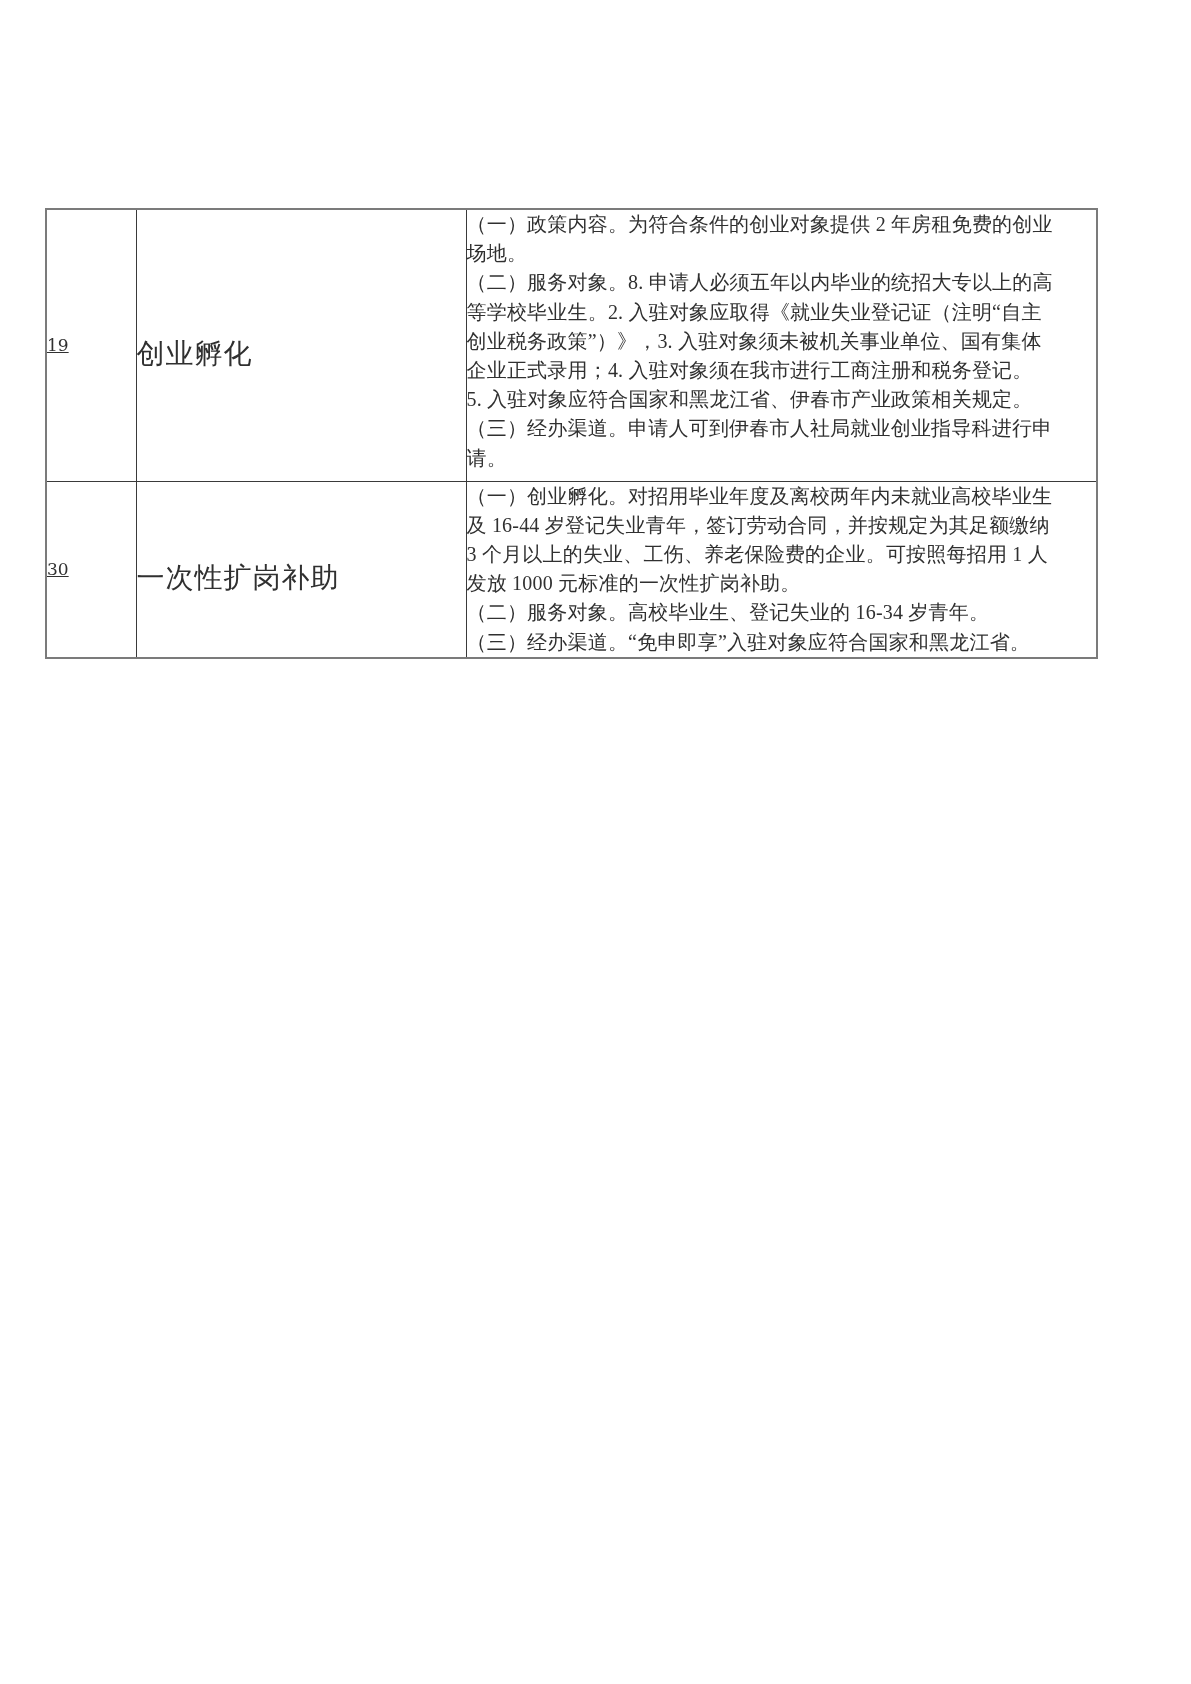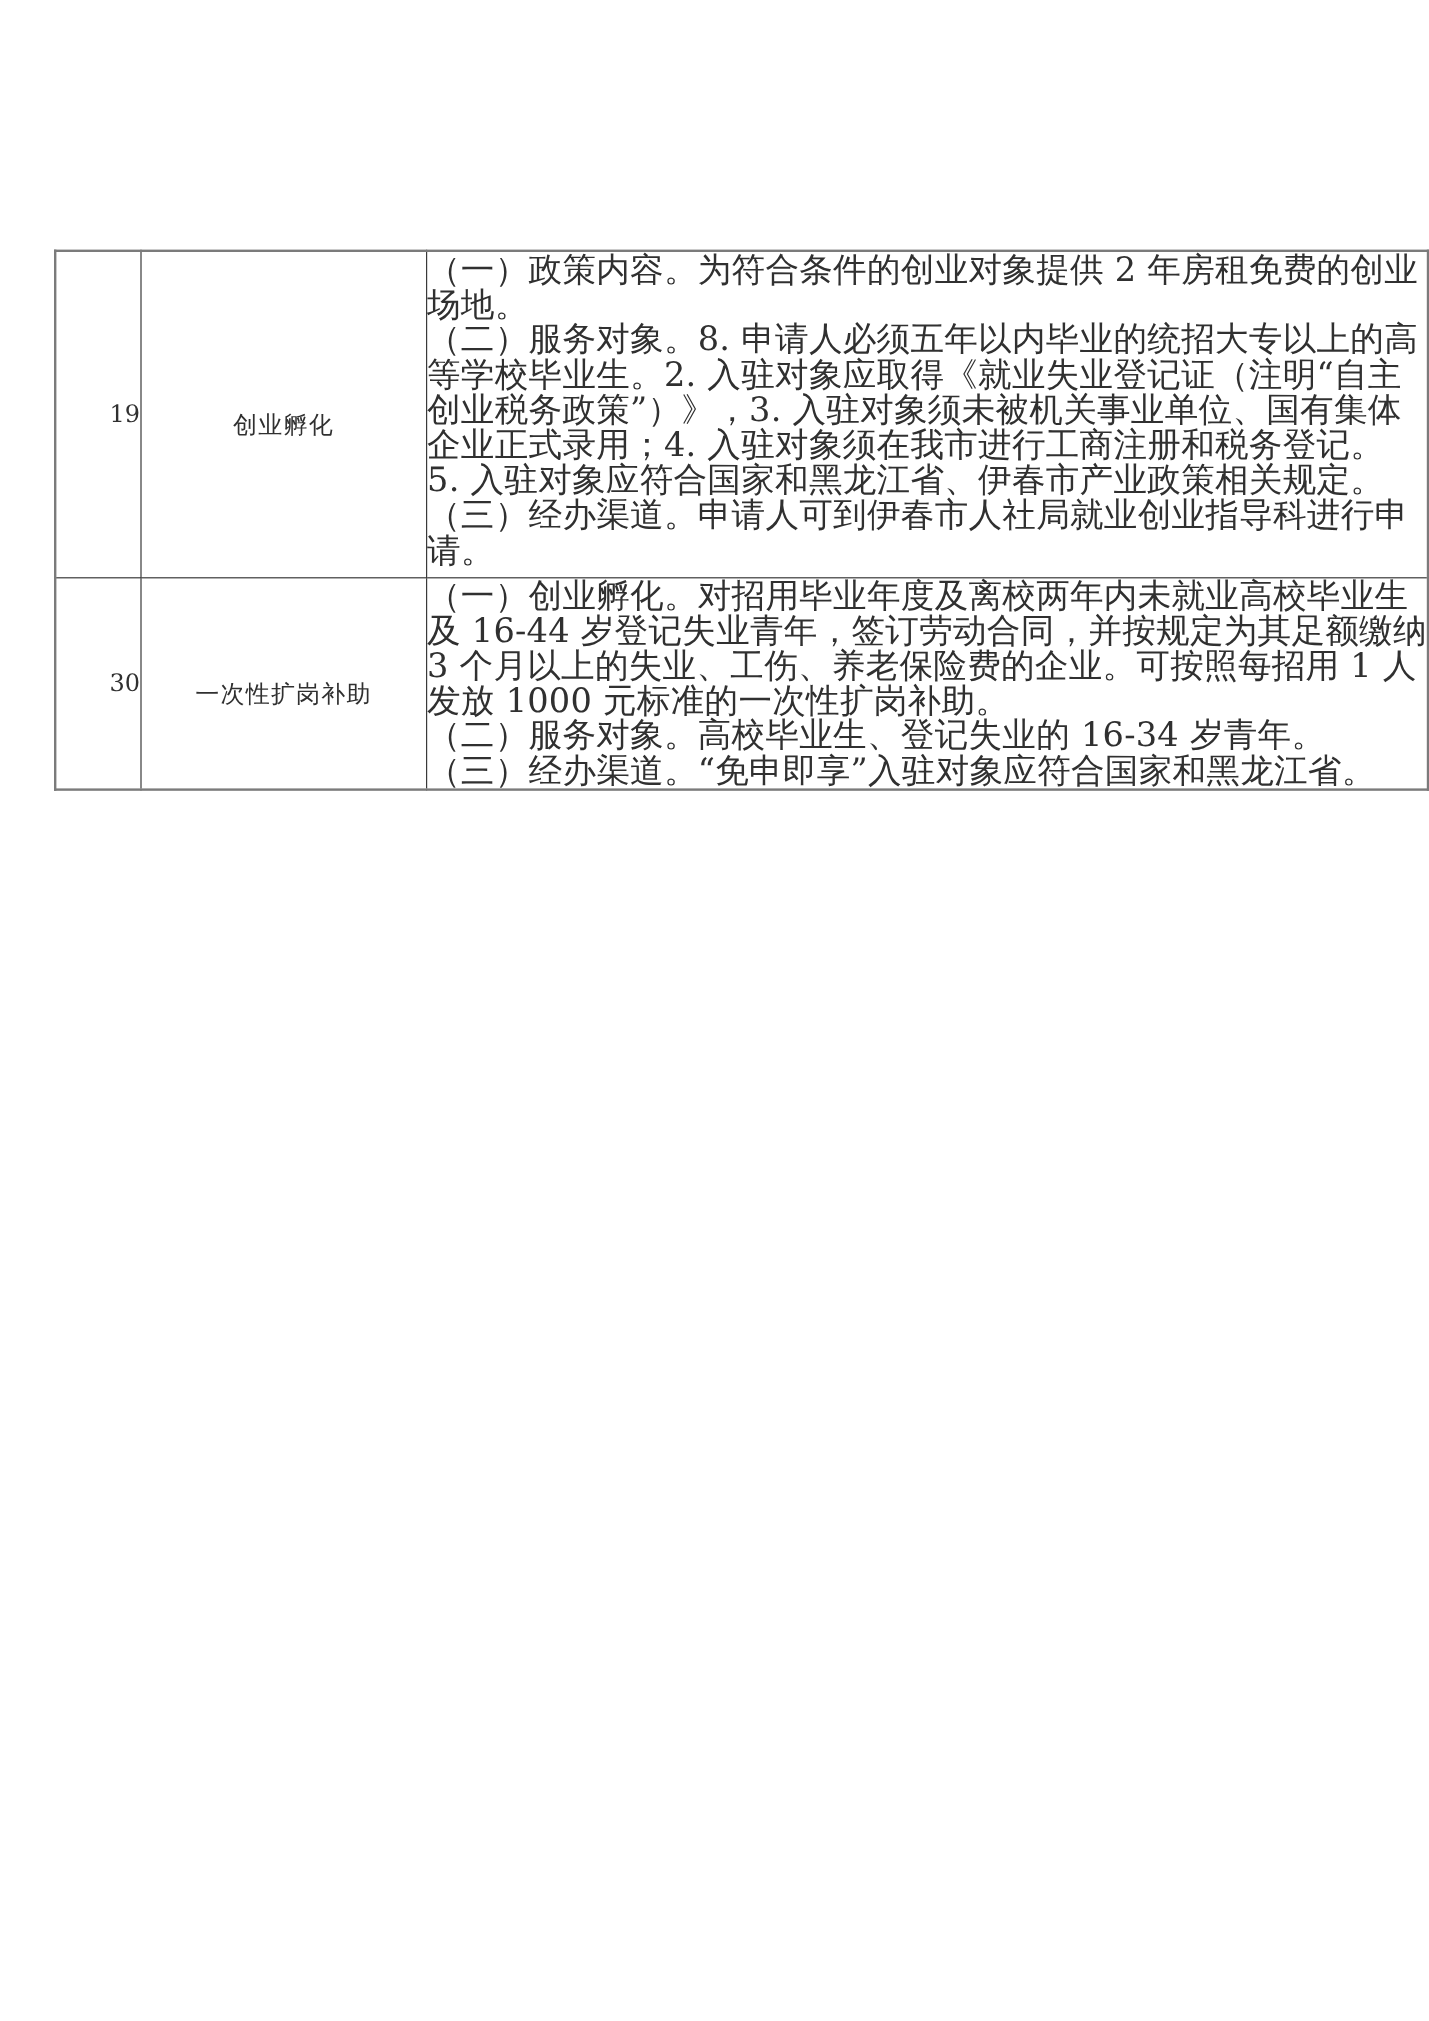--- a/index.html
+++ b/index.html
@@ -29,39 +29,40 @@
     padding: 0;
   }
   col.c-num  { width: 90px; }
   col.c-name { width: 330px; }
   col.c-body { width: 631px; }
 
   tr.row-a { height: 272px; }
   tr.row-b { height: 177px; }
 
   td.cell-num {
-    text-align: right;
+    text-align: left;
     vertical-align: middle;
-    font-size: 20px;
+    font-size: 17px;
+    text-decoration: underline;
   }
   td.cell-name {
-    text-align: center;
     vertical-align: middle;
-    font-size: 20px;
+    font-size: 28px;
     letter-spacing: 1px;
   }
   td.cell-name .name-inner {
     position: relative;
     top: 9px;
     display: inline-block;
   }
   td.cell-body {
     vertical-align: top;
     padding: 6px 8px 2px 12px;
-    font-size: 28px;
+    font-size: 20px;
+    font-family: Liberation Serif, serif;
   }
   .detail-line {
     white-space: nowrap;
     line-height: 29.2px;
     letter-spacing: 0.2px;
   }
 </style>
 </head>
 <body>
 

